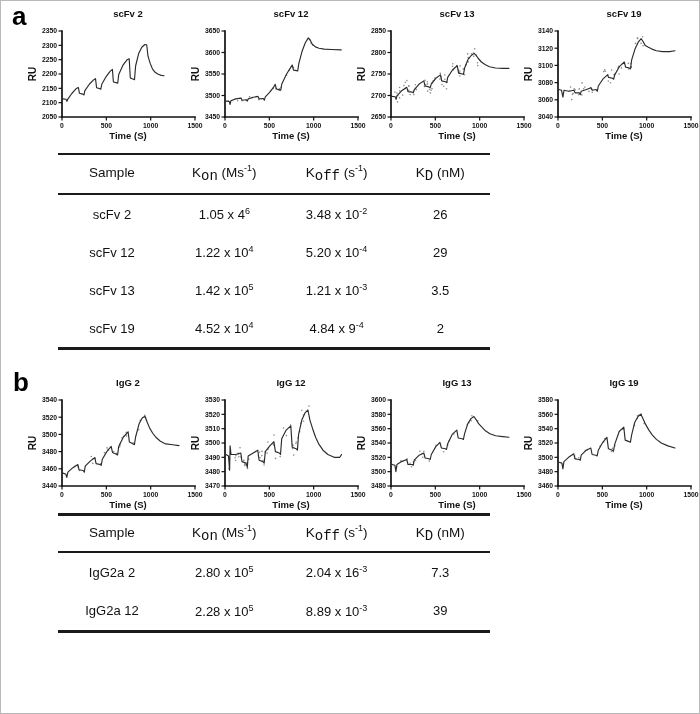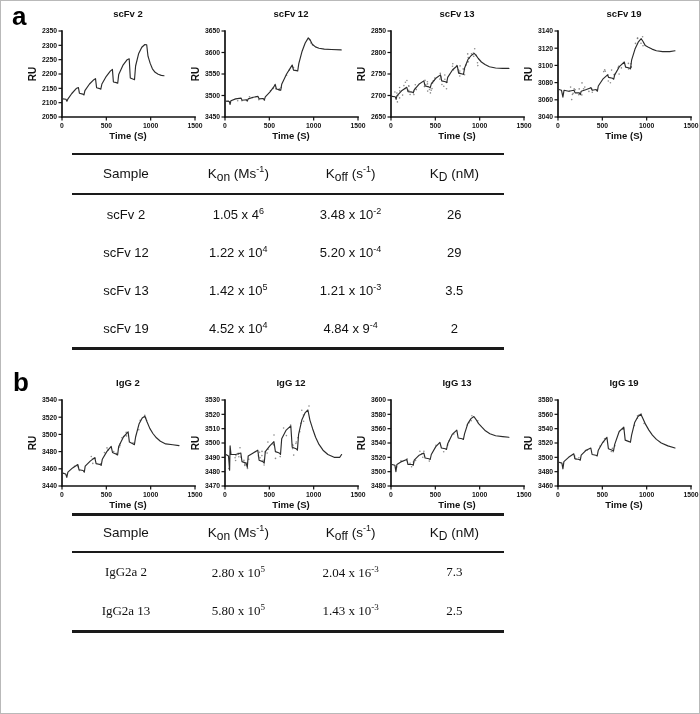--- a/index.html
+++ b/index.html
@@ -15,33 +15,33 @@
   #plot-b0{left:22px;top:373px}  #plot-b1{left:185px;top:373px}
   #plot-b2{left:351px;top:373px} #plot-b3{left:518px;top:373px}
   .t-title{font:bold 9.5px "Liberation Sans",sans-serif;fill:#111;}
   .t-axis{font:bold 10px "Liberation Sans",sans-serif;fill:#111;}
   .t-xlabel{font:bold 9.5px "Liberation Sans",sans-serif;fill:#111;}
   .t-tick{font:bold 6.8px "Liberation Sans",sans-serif;fill:#111;}
   .axis{stroke:#111;stroke-width:1.7;stroke-linecap:square;}
   .tick{stroke:#111;stroke-width:1.2;}
   .curve{stroke:#2b2b2b;stroke-width:1.15;fill:none;stroke-linejoin:round;stroke-linecap:round;}
   .ndot{fill:#6e6e6e;opacity:.8;}
-  .ktable{position:absolute;left:71px;width:432px;
+  .ktable{position:absolute;left:57px;width:432px;
           border-top:2px solid #1a1a1a;border-bottom:3.5px solid #1a1a1a;color:#111;}
   #table-a{top:152px;}
   #table-b{top:512px;border-top-width:3px;}
   .trow{display:grid;grid-template-columns:25% 27% 25% 23%;align-items:center;}
   .ktable .hdr{height:38px;border-bottom:2.5px solid #1a1a1a;}
   #table-b .hdr{height:35px;border-bottom-width:2px;}
   #table-a .drow{height:38px;}
-  #table-b .drow{height:38.5px;font-family:Liberation Serif, serif;}
+  #table-b .drow{height:38.5px;}
   .cell{text-align:center;font-size:13px;white-space:nowrap;}
   .hdr .cell{font-size:13.5px;}
   .cell sup{font-size:9px;}
-  .cell sub{font-size:12px;}
+  .cell sub{font-size:14px;font-family:Liberation Mono, monospace;}
 </style>
 </head>
 <body>
 
 <div class="page">
 
   <div class="panel-label" id="panel-label-a">a</div>
   <div class="panel-label" id="panel-label-b">b</div>
 
   <svg class="plot" id="plot-a0" viewBox="0 0 180 148">
@@ -571,20 +571,20 @@
       <div class="cell"><span>K</span><sub>off</sub><span> (s</span><sup>-1</sup><span>)</span></div>
       <div class="cell"><span>K</span><sub>D</sub><span> (nM)</span><sup></sup><span></span></div>
     </div>
     <div class="trow drow">
       <div class="cell">IgG2a 2</div>
       <div class="cell"><span>2.80 x 10</span><sup>5</sup></div>
       <div class="cell"><span>2.04 x 16</span><sup>-3</sup></div>
       <div class="cell">7.3</div>
     </div>
     <div class="trow drow">
-      <div class="cell">IgG2a 13</div>
-      <div class="cell"><span>5.80 x 10</span><sup>5</sup></div>
-      <div class="cell"><span>1.43 x 10</span><sup>-3</sup></div>
-      <div class="cell">2.5</div>
+      <div class="cell">IgG2a 12</div>
+      <div class="cell"><span>2.28 x 10</span><sup>5</sup></div>
+      <div class="cell"><span>8.89 x 10</span><sup>-3</sup></div>
+      <div class="cell">39</div>
     </div>
   </div>
 
 </div>
 
 </body></html>

